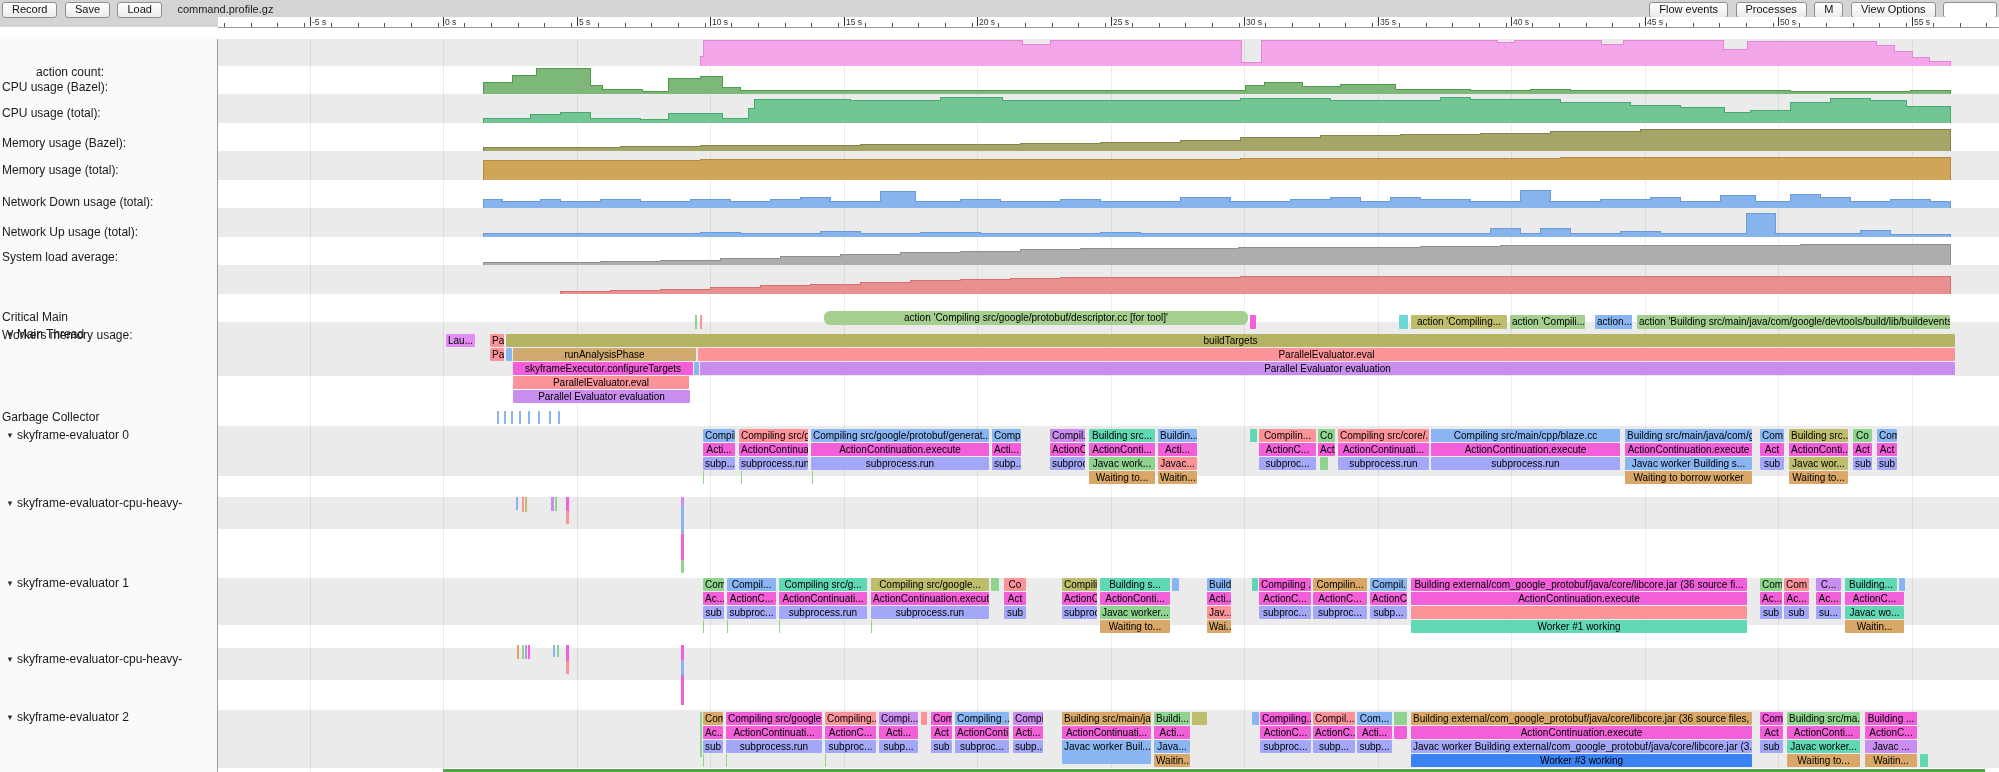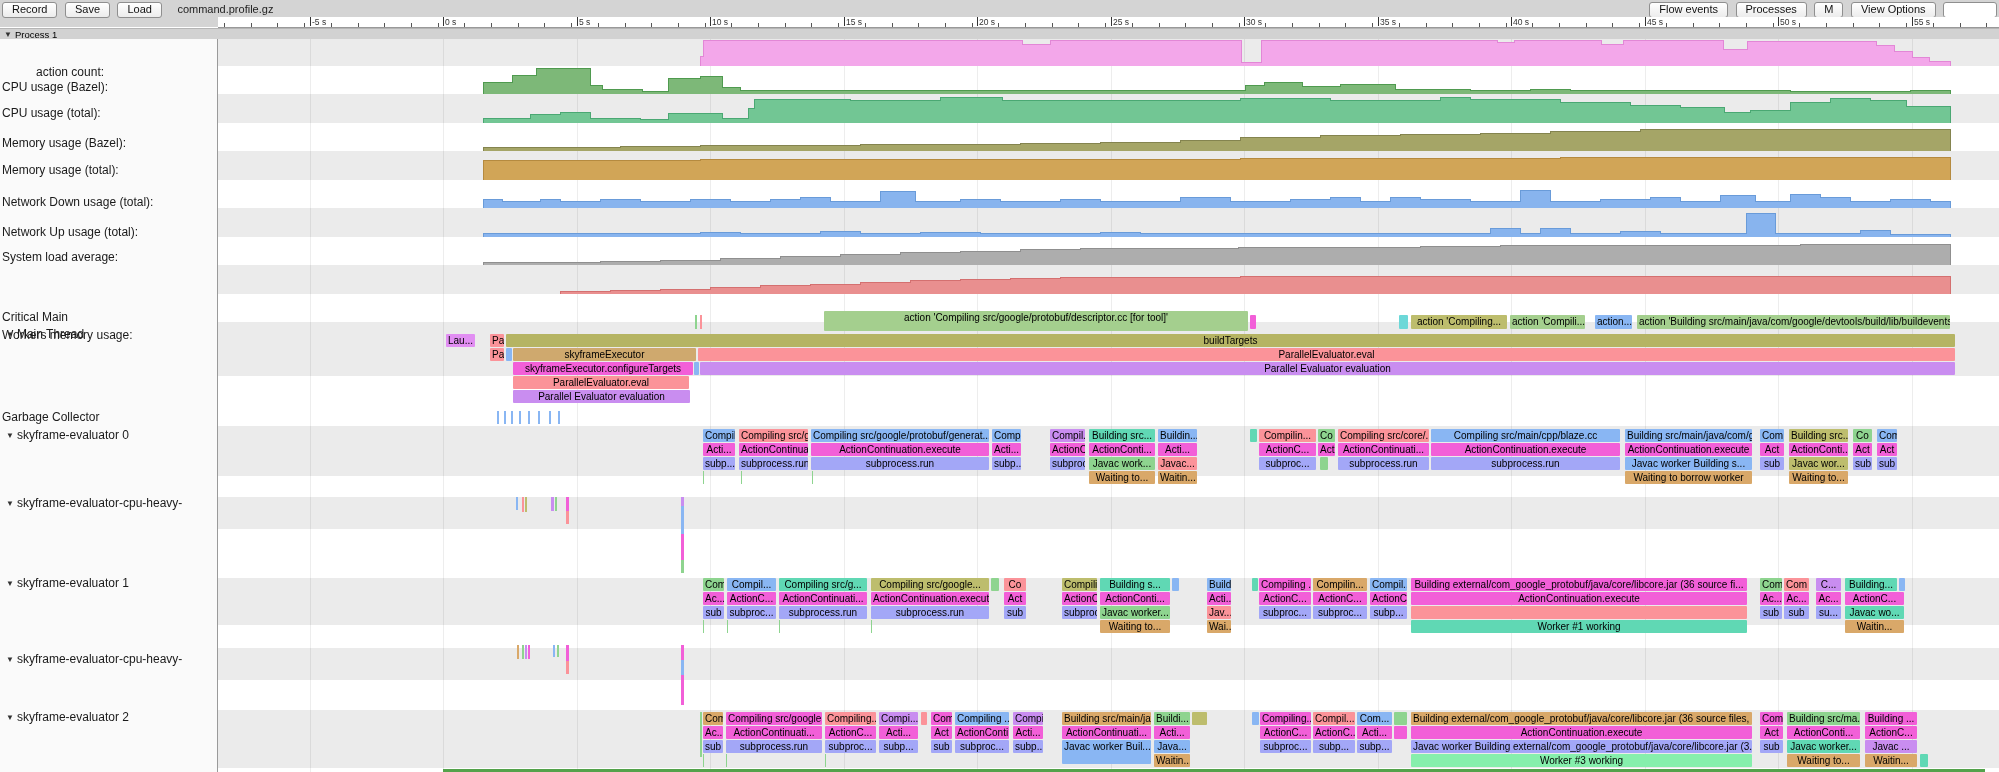--- a/index.html
+++ b/index.html
@@ -144,21 +144,20 @@
       <div class="tick-major" style="left: 1511px;"></div>
       <div class="tick-label" style="left: 1513px;">40 s</div>
       <div class="tick-major" style="left: 1645px;"></div>
       <div class="tick-label" style="left: 1647px;">45 s</div>
       <div class="tick-major" style="left: 1778px;"></div>
       <div class="tick-label" style="left: 1780px;">50 s</div>
       <div class="tick-major" style="left: 1912px;"></div>
       <div class="tick-label" style="left: 1914px;">55 s</div>
     </div>
 
-  <div id="process-bar"><span class="gtri">▼</span><span>Process 1</span></div>
 
   <div id="stripes">
       <div class="stripe" style="top: 39px; height: 27px;"></div>
       <div class="stripe" style="top: 94px; height: 29px;"></div>
       <div class="stripe" style="top: 151px; height: 29px;"></div>
       <div class="stripe" style="top: 208px; height: 29px;"></div>
       <div class="stripe" style="top: 265px; height: 29px;"></div>
       <div class="stripe" style="top: 322px; height: 54px;"></div>
       <div class="stripe" style="top: 426px; height: 50px;"></div>
       <div class="stripe" style="top: 497px; height: 32px;"></div>
@@ -204,33 +203,33 @@
         <path d="M483,29L483,29L483,25.3L598,25.3L598,25.3L600,25.3L600,25.84L698,25.84L698,25.84L700,25.84L700,24.76L738,24.76L738,24.76L740,24.76L740,25.84L818,25.84L818,25.84L820,25.84L820,23.95L858,23.95L858,23.95L860,23.95L860,25.84L918,25.84L918,25.84L920,25.84L920,24.76L978,24.76L978,24.76L980,24.76L980,25.84L1098,25.84L1098,25.84L1100,25.84L1100,24.76L1138,24.76L1138,24.76L1140,24.76L1140,25.84L1298,25.84L1298,25.84L1300,25.84L1300,25.3L1358,25.3L1358,25.3L1360,25.3L1360,25.84L1488,25.84L1488,25.84L1490,25.84L1490,20.439999999999998L1518,20.439999999999998L1518,20.439999999999998L1520,20.439999999999998L1520,25.84L1538,25.84L1538,25.84L1540,25.84L1540,20.439999999999998L1568,20.439999999999998L1568,20.439999999999998L1570,20.439999999999998L1570,25.84L1618,25.84L1618,25.84L1620,25.84L1620,23.95L1658,23.95L1658,23.95L1660,23.95L1660,25.84L1744,25.84L1744,25.84L1746,25.84L1746,5.050000000000001L1773,5.050000000000001L1773,5.050000000000001L1775,5.050000000000001L1775,25.84L1858,25.84L1858,25.84L1860,25.84L1860,22.6L1888,22.6L1888,22.6L1890,22.6L1890,26.38L1950,26.38L1950,26.38L1950,26.38L1950,28L1950,29Z" fill="#88b4ee" stroke="#699bd9" stroke-width="1"></path>
       </svg>
       <svg viewBox="218 0 1781 28" width="1781" height="28" shape-rendering="crispEdges" class="chart" style="top: 237px;">
         <path d="M483,28L483,28L483,25.7L540,25.7L540,25.18L600,25.18L600,24.4L660,24.4L660,23.36L720,23.36L720,21.8L780,21.8L780,19.98L840,19.98L840,17.9L900,17.9L900,15.56L960,15.56L960,14L1020,14L1020,12.959999999999999L1080,12.959999999999999L1080,11.920000000000002L1140,11.920000000000002L1140,11.4L1238,11.4L1238,10.879999999999999L1330,10.879999999999999L1330,10.36L1420,10.36L1420,9.84L1500,9.84L1500,8.8L1600,8.8L1600,8.280000000000001L1700,8.280000000000001L1700,8.280000000000001L1800,8.280000000000001L1800,7.760000000000002L1900,7.760000000000002L1900,7.5L1950,7.5L1950,7.5L1950,7.5L1950,27L1950,28Z" fill="#adadad" stroke="#8f8f8f" stroke-width="1"></path>
       </svg>
       <svg viewBox="218 0 1781 29" width="1781" height="29" shape-rendering="crispEdges" class="chart" style="top: 265px;">
         <path d="M560,29L560,29L560,26.65L610,26.65L610,25.84L660,25.84L660,24.76L710,24.76L710,22.6L760,22.6L760,20.71L810,20.71L810,19.09L860,19.09L860,17.2L910,17.2L910,15.58L960,15.58L960,14.5L1010,14.5L1010,13.69L1060,13.69L1060,12.879999999999999L1140,12.879999999999999L1140,12.340000000000002L1240,12.340000000000002L1240,11.8L1400,11.8L1400,11.530000000000001L1600,11.530000000000001L1600,11.260000000000002L1950,11.260000000000002L1950,11.260000000000002L1950,11.260000000000002L1950,28L1950,29Z" fill="#e98f8f" stroke="#d47070" stroke-width="1"></path>
       </svg>
     </div>
   <div id="blocks">
-      <div class="blk" style="left: 824px; top: 311px; width: 424px; height: 20px; line-height: 14px; background: rgb(164, 207, 142);">action 'Compiling src/google/protobuf/descriptor.cc [for tool]'</div>
+      <div class="blk" style="left: 824px; top: 311px; width: 424px; height: 14px; line-height: 14px; background: rgb(164, 207, 142); border-radius: 6px;">action 'Compiling src/google/protobuf/descriptor.cc [for tool]'</div>
       <div class="blk" style="left: 1250px; top: 315px; width: 6px; height: 14px; line-height: 14px; background: rgb(242, 95, 216); padding: 0px;"></div>
       <div class="blk" style="left: 1399px; top: 315px; width: 9px; height: 14px; line-height: 14px; background: rgb(108, 216, 216); padding: 0px;"></div>
       <div class="blk" style="left: 1411px; top: 315px; width: 96px; height: 14px; line-height: 14px; background: rgb(189, 189, 109);">action 'Compiling...</div>
       <div class="blk" style="left: 1510px; top: 315px; width: 75px; height: 14px; line-height: 14px; background: rgb(164, 207, 142);">action 'Compili...</div>
       <div class="blk" style="left: 1595px; top: 315px; width: 37px; height: 14px; line-height: 14px; background: rgb(137, 182, 243);">action...</div>
       <div class="blk" style="left: 1637px; top: 315px; width: 313px; height: 14px; line-height: 14px; background: rgb(164, 207, 142);">action 'Building src/main/java/com/google/devtools/build/lib/buildeventst...</div>
       <div class="blk" style="left: 446px; top: 334px; width: 29px; height: 13px; line-height: 13px; background: rgb(225, 142, 242);">Lau...</div>
       <div class="blk" style="left: 490px; top: 334px; width: 14px; height: 13px; line-height: 13px; background: rgb(251, 147, 153);">Par</div>
       <div class="blk" style="left: 506px; top: 334px; width: 1449px; height: 13px; line-height: 13px; background: rgb(181, 180, 99);">buildTargets</div>
       <div class="blk" style="left: 490px; top: 348px; width: 14px; height: 13px; line-height: 13px; background: rgb(251, 147, 153);">Par</div>
       <div class="blk" style="left: 506px; top: 348px; width: 6px; height: 13px; line-height: 13px; background: rgb(137, 182, 243); padding: 0px;"></div>
-      <div class="blk" style="left: 513px; top: 348px; width: 183px; height: 13px; line-height: 13px; background: rgb(207, 169, 110);">skyframeExecutor</div>
+      <div class="blk" style="left: 513px; top: 348px; width: 183px; height: 13px; line-height: 13px; background: rgb(207, 169, 110);">runAnalysisPhase</div>
       <div class="blk" style="left: 698px; top: 348px; width: 1257px; height: 13px; line-height: 13px; background: rgb(251, 147, 153);">ParallelEvaluator.eval</div>
       <div class="blk" style="left: 513px; top: 362px; width: 180px; height: 13px; line-height: 13px; background: rgb(242, 95, 216);">skyframeExecutor.configureTargets</div>
       <div class="blk" style="left: 694px; top: 362px; width: 5px; height: 13px; line-height: 13px; background: rgb(137, 182, 243); padding: 0px;"></div>
       <div class="blk" style="left: 700px; top: 362px; width: 1255px; height: 13px; line-height: 13px; background: rgb(201, 141, 240);">Parallel Evaluator evaluation</div>
       <div class="blk" style="left: 513px; top: 376px; width: 176px; height: 13px; line-height: 13px; background: rgb(251, 147, 153);">ParallelEvaluator.eval</div>
       <div class="blk" style="left: 513px; top: 390px; width: 177px; height: 13px; line-height: 13px; background: rgb(201, 141, 240);">Parallel Evaluator evaluation</div>
       <div class="blk" style="left: 703px; top: 429px; width: 32px; height: 13px; line-height: 13px; background: rgb(137, 182, 243);">Compil...</div>
       <div class="blk" style="left: 739px; top: 429px; width: 69px; height: 13px; line-height: 13px; background: rgb(251, 147, 153);">Compiling src/g...</div>
       <div class="blk" style="left: 811px; top: 429px; width: 178px; height: 13px; line-height: 13px; background: rgb(137, 182, 243);">Compiling src/google/protobuf/generat...</div>
       <div class="blk" style="left: 992px; top: 429px; width: 29px; height: 13px; line-height: 13px; background: rgb(137, 182, 243);">Comp...</div>
@@ -387,21 +386,21 @@
       <div class="blk" style="left: 1154px; top: 740px; width: 36px; height: 13px; line-height: 13px; background: rgb(137, 182, 243);">Java...</div>
       <div class="blk" style="left: 1260px; top: 740px; width: 51px; height: 13px; line-height: 13px; background: rgb(163, 167, 247);">subproc...</div>
       <div class="blk" style="left: 1313px; top: 740px; width: 42px; height: 13px; line-height: 13px; background: rgb(163, 167, 247);">subp...</div>
       <div class="blk" style="left: 1357px; top: 740px; width: 35px; height: 13px; line-height: 13px; background: rgb(163, 167, 247);">subp...</div>
       <div class="blk" style="left: 1411px; top: 740px; width: 341px; height: 13px; line-height: 13px; background: rgb(163, 167, 247);">Javac worker Building external/com_google_protobuf/java/core/libcore.jar (3...</div>
       <div class="blk" style="left: 1760px; top: 740px; width: 23px; height: 13px; line-height: 13px; background: rgb(163, 167, 247);">sub</div>
       <div class="blk" style="left: 1787px; top: 740px; width: 73px; height: 13px; line-height: 13px; background: rgb(96, 216, 180);">Javac worker...</div>
       <div class="blk" style="left: 1865px; top: 740px; width: 52px; height: 13px; line-height: 13px; background: rgb(201, 141, 240);">Javac ...</div>
       <div class="blk" style="left: 1062px; top: 780px; width: 89px; height: 13px; line-height: 13px; background: #be185d;">Worker #7 working</div>
       <div class="blk" style="left: 1154px; top: 754px; width: 36px; height: 13px; line-height: 13px; background: rgb(217, 168, 105);">Waitin...</div>
-      <div class="blk" style="left: 1411px; top: 754px; width: 341px; height: 13px; line-height: 13px; background: #86efac;">Worker #3 working</div>
+      <div class="blk" style="left: 1411px; top: 754px; width: 341px; height: 13px; line-height: 13px; background: #3b82f6;">Worker #3 working</div>
       <div class="blk" style="left: 1787px; top: 754px; width: 73px; height: 13px; line-height: 13px; background: rgb(217, 168, 105);">Waiting to...</div>
       <div class="blk" style="left: 1865px; top: 754px; width: 52px; height: 13px; line-height: 13px; background: rgb(217, 168, 105);">Waitin...</div>
       <div class="blk" style="left: 1920px; top: 754px; width: 8px; height: 13px; line-height: 13px; background: rgb(96, 216, 180); padding: 0px;"></div>
       <div class="sliver" style="left: 695px; top: 315px; width: 2px; height: 14px; background: rgb(142, 212, 143);"></div>
       <div class="sliver" style="left: 700px; top: 315px; width: 2px; height: 14px; background: rgb(251, 147, 153);"></div>
       <div class="sliver" style="left: 497px; top: 411px; width: 2px; height: 13px; background: rgb(137, 182, 243);"></div>
       <div class="sliver" style="left: 504px; top: 411px; width: 2px; height: 13px; background: rgb(137, 182, 243);"></div>
       <div class="sliver" style="left: 511px; top: 411px; width: 2px; height: 13px; background: rgb(137, 182, 243);"></div>
       <div class="sliver" style="left: 519px; top: 411px; width: 2px; height: 13px; background: rgb(137, 182, 243);"></div>
       <div class="sliver" style="left: 528px; top: 411px; width: 2px; height: 13px; background: rgb(137, 182, 243);"></div>

